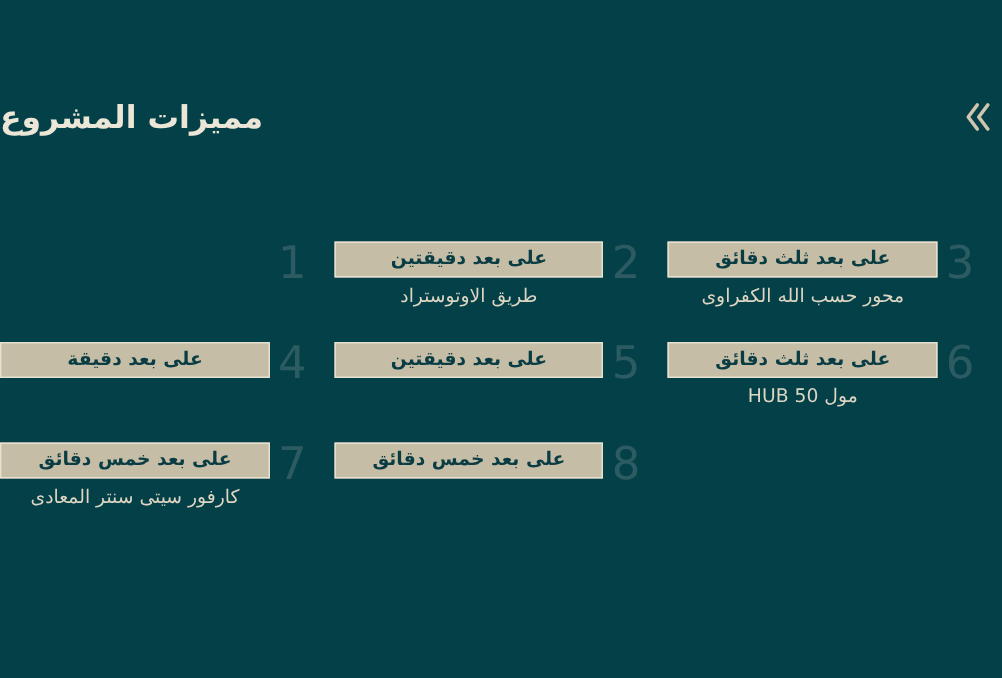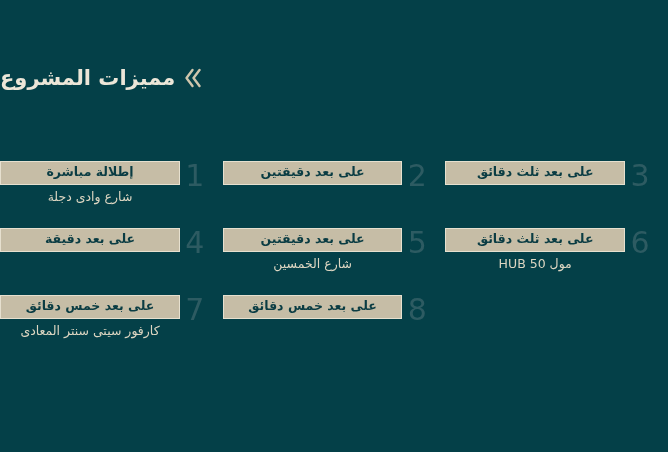--- a/index.html
+++ b/index.html
@@ -27,21 +27,21 @@
   
   #header {
     position: absolute;
     top: 58px;
     right: 0;
     left: 0;
     height: 40px;
     display: flex;
     flex-direction: row;
     align-items: center;
-    justify-content: flex-end;
+    justify-content: space-between;
     padding-right: 12px;
   }
   #chevron-icon {
     display: block;
     width: 18px;
     height: 28px;
     flex: 0 0 auto;
     color: #cfc6ad;
     margin-left: 8px;
     margin-right: -4px;
@@ -148,50 +148,47 @@
     <h1 id="page-title">مميزات المشروع</h1>
   </div>
 
   <div id="features-grid">
 
     <div class="feature-row">
       <div class="feature-cell">
         <div class="feature-number">3</div>
         <div class="feature-body">
           <div class="feature-badge">على بعد ثلث دقائق</div>
+          <div class="feature-label">محور حسب الله الكفراوى</div>
         </div>
       </div>
       <div class="feature-cell">
         <div class="feature-number">2</div>
         <div class="feature-body">
           <div class="feature-badge">على بعد دقيقتين</div>
+          <div class="feature-label">طريق الاوتوستراد</div>
         </div>
       </div>
       <div class="feature-cell">
         <div class="feature-number">1</div>
-        <div class="feature-body">
-          <div class="feature-badge">إطلالة مباشرة</div>
-          <div class="feature-label">شارع وادى دجلة</div>
-        </div>
       </div>
     </div>
 
     <div class="feature-row">
       <div class="feature-cell">
         <div class="feature-number">6</div>
         <div class="feature-body">
           <div class="feature-badge">على بعد ثلث دقائق</div>
           <div class="feature-label">مول HUB 50</div>
         </div>
       </div>
       <div class="feature-cell">
         <div class="feature-number">5</div>
         <div class="feature-body">
           <div class="feature-badge">على بعد دقيقتين</div>
-          <div class="feature-label">شارع الخمسين</div>
         </div>
       </div>
       <div class="feature-cell">
         <div class="feature-number">4</div>
         <div class="feature-body">
           <div class="feature-badge">على بعد دقيقة</div>
         </div>
       </div>
     </div>
 

